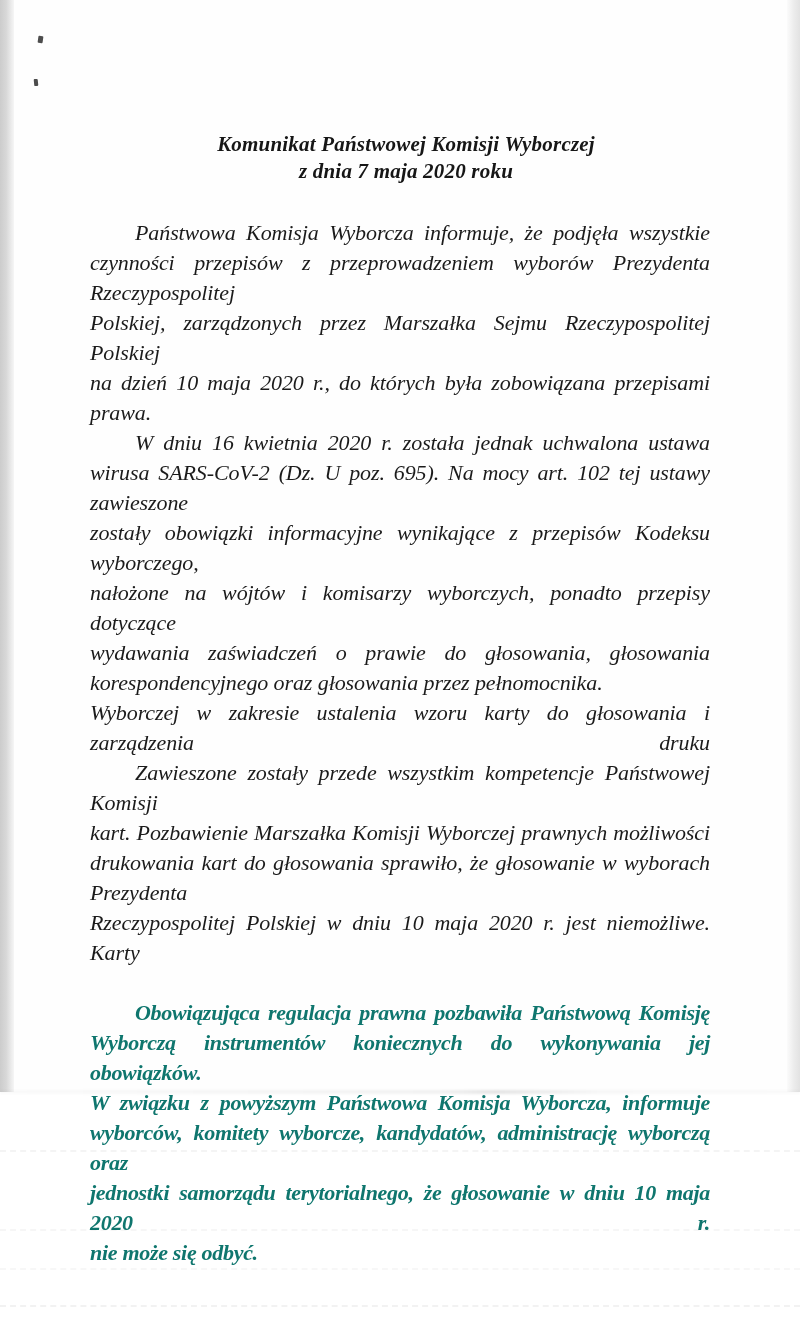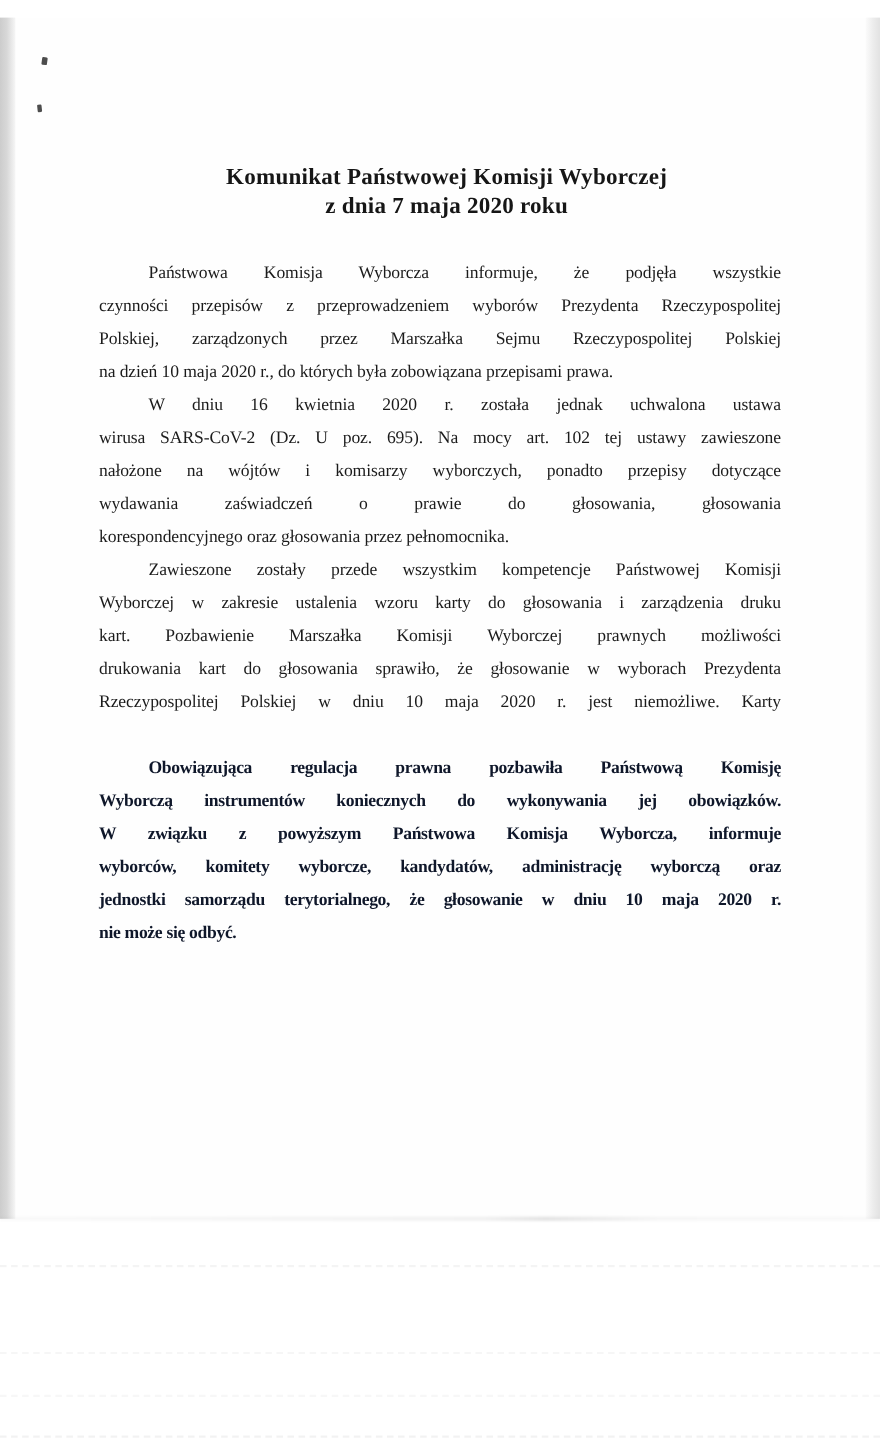--- a/index.html
+++ b/index.html
@@ -10,25 +10,26 @@
     width: 800px;
     height: 1318px;
     position: relative;
     background: #ffffff;
     font-family: "Liberation Serif", serif;
     color: #1b1b1b;
     overflow: hidden;
   }
   .page {
     position: absolute;
-    top: 16px;
+    top: 0;
     left: 0;
     width: 800px;
     height: 1092px;
     background: #fefefe;
+    font-style: italic;
   }
   .page-bottom-edge {
     position: absolute;
     top: 1090px;
     left: 0;
     width: 800px;
     height: 4px;
     background: linear-gradient(to right,
       rgba(0,0,0,0.02),
       rgba(0,0,0,0.05) 55%,
@@ -72,30 +73,30 @@
     text-align: center;
     font-weight: bold;
     font-size: 21px;
     line-height: 27px;
     letter-spacing: 0.2px;
     transform: translateX(6px);
     color: #161616;
   }
   .doc-body {
     margin-top: 33px;
-    font-size: 16px;
+    font-size: 22px;
     line-height: 30px;
     letter-spacing: -0.1px;
   }
   .paragraph { margin: 0; }
   .paragraph.bold {
     font-weight: bold;
     margin-top: 30px;
     letter-spacing: -0.3px;
-    color: #0f172a;
+    color: #0f766e;
   }
   .line {
     text-align: justify;
     text-align-last: justify;
     min-height: 30px;
   }
   .line.first { text-indent: 45px; }
   .line.last  { text-align-last: left; }
 
   .artifact-line {
@@ -127,27 +128,28 @@
     <div class="doc-body" id="doc-body">
         <div class="paragraph">
           <div class="line first">Państwowa Komisja Wyborcza informuje, że podjęła wszystkie</div>
           <div class="line">czynności przepisów z przeprowadzeniem wyborów Prezydenta Rzeczypospolitej</div>
           <div class="line">Polskiej, zarządzonych przez Marszałka Sejmu Rzeczypospolitej Polskiej</div>
           <div class="line last">na dzień 10 maja 2020 r., do których była zobowiązana przepisami prawa.</div>
         </div>
         <div class="paragraph">
           <div class="line first">W dniu 16 kwietnia 2020 r. została jednak uchwalona ustawa</div>
           <div class="line">wirusa SARS-CoV-2 (Dz. U poz. 695). Na mocy art. 102 tej ustawy zawieszone</div>
+          <div class="line">zostały obowiązki informacyjne wynikające z przepisów Kodeksu wyborczego,</div>
           <div class="line">nałożone na wójtów i komisarzy wyborczych, ponadto przepisy dotyczące</div>
           <div class="line">wydawania zaświadczeń o prawie do głosowania, głosowania</div>
           <div class="line last">korespondencyjnego oraz głosowania przez pełnomocnika.</div>
         </div>
         <div class="paragraph">
+          <div class="line">Wyborczej w zakresie ustalenia wzoru karty do głosowania i zarządzenia druku</div>
           <div class="line first">Zawieszone zostały przede wszystkim kompetencje Państwowej Komisji</div>
-          <div class="line">Wyborczej w zakresie ustalenia wzoru karty do głosowania i zarządzenia druku</div>
           <div class="line">kart. Pozbawienie Marszałka Komisji Wyborczej prawnych możliwości</div>
           <div class="line">drukowania kart do głosowania sprawiło, że głosowanie w wyborach Prezydenta</div>
           <div class="line">Rzeczypospolitej Polskiej w dniu 10 maja 2020 r. jest niemożliwe. Karty</div>
         </div>
         <div class="paragraph bold">
           <div class="line first">Obowiązująca regulacja prawna pozbawiła Państwową Komisję</div>
           <div class="line">Wyborczą instrumentów koniecznych do wykonywania jej obowiązków.</div>
           <div class="line">W związku z powyższym Państwowa Komisja Wyborcza, informuje</div>
           <div class="line">wyborców, komitety wyborcze, kandydatów, administrację wyborczą oraz</div>
           <div class="line">jednostki samorządu terytorialnego, że głosowanie w dniu 10 maja 2020 r.</div>

